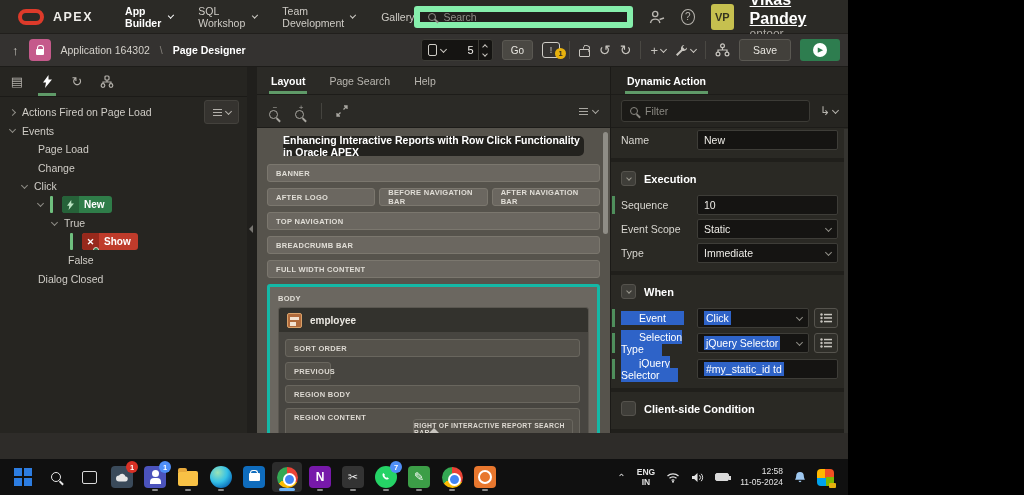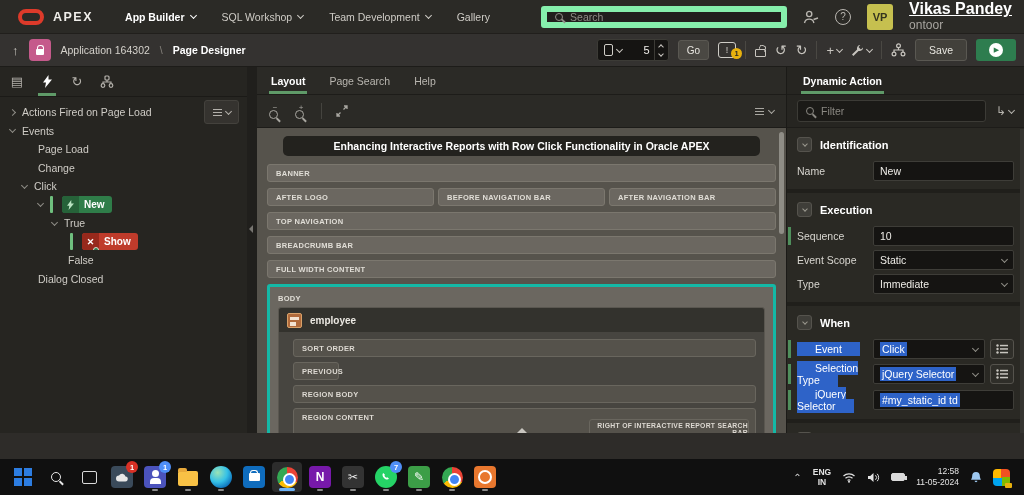--- a/index.html
+++ b/index.html
@@ -1,18 +1,18 @@
 <!DOCTYPE html>
 <html><head>
 <meta charset="utf-8">
 <style>
   * { margin:0; padding:0; box-sizing:border-box; }
   html,body { background:#000; }
   body { font-family:"Liberation Sans", sans-serif; }
-  .screen { position:relative; width:1024px; height:495px; display:flex; flex-direction:column; background:#a21caf; overflow:hidden; }
+  .screen { position:relative; width:848px; height:495px; display:flex; flex-direction:column; background:#a21caf; overflow:hidden; }
 
   
   .topnav { height:34px; background:#2b2a26; display:flex; align-items:center; border-bottom:1px solid #211f1c; flex:0 0 auto; }
   .brand { display:flex; align-items:center; gap:9px; padding:0 14px 0 18px; }
   .logo-ring { width:26px; height:16px; border:4px solid #dd3a2a; border-radius:9px; }
   .brand-text { color:#f0eeea; font-weight:bold; font-size:12.5px; letter-spacing:1.5px; }
   .menus { display:flex; align-items:center; gap:26px; margin-left:18px; }
   .menu { display:flex; align-items:center; gap:6px; color:#cfccc6; font-size:10.5px; cursor:pointer; }
   .menu.active { color:#fff; font-weight:bold; }
   .cv { display:inline-block; width:5px; height:5px; border-right:1.5px solid currentColor; border-bottom:1.5px solid currentColor; transform:rotate(45deg); margin-top:-2px; }
@@ -103,21 +103,21 @@
   .row3 { display:flex; gap:4px; margin-bottom:6px; }
   .row3 .region { flex:1; margin-bottom:0; }
   .bodyregion { background:#6b6760; border:3px solid #14b8a6; border-radius:3px; padding:4px 8px 8px 8px; }
   .bodylabel { color:#e0ddd6; font-size:7.5px; font-weight:bold; letter-spacing:.3px; height:14px; display:flex; align-items:center; }
   .empbox { background:#474540; border:1px solid #5a5750; border-radius:3px; margin-top:2px; }
   .emphead { height:24px; background:#33322d; border-radius:3px 3px 0 0; display:flex; align-items:center; gap:8px; padding:0 8px; }
   .empicon { width:15px; height:15px; background:#b06a3b; border:1px solid #d8a169; border-radius:2px; position:relative; }
   .empicon::before { content:""; position:absolute; left:2px; right:2px; top:3px; height:3px; background:#f3e3d2; }
   .empicon::after { content:""; position:absolute; left:2px; right:5px; top:8px; height:4px; background:#f3e3d2; }
   .emptext { color:#ece9e3; font-size:10px; font-weight:bold; }
-  .emplist { padding:7px 8px 2px 14px;text-align:right; }
+  .emplist { padding:7px 8px 2px 6px; }
   .empitem { height:18px; background:#55524b; border:1px solid #69665e; border-radius:3px; display:flex; align-items:center; padding:0 8px; color:#ddd9d2; font-size:7.5px; font-weight:bold; letter-spacing:.3px; margin-bottom:5px; }
   .empitem.narrow { width:46px; }
   .empitem.content { height:30px; align-items:flex-start; padding-top:4px; position:relative; margin-bottom:0; }
   .iright { position:absolute; right:6px; top:10px; width:160px; height:19px; border:1px solid #69665e; border-radius:3px; background:#55524b; display:flex; align-items:center; justify-content:center; color:#ddd9d2; font-size:6.8px; font-weight:bold; }
   .cscroll { position:absolute; right:2px; top:4px; width:5px; height:102px; background:#8f8d86; border-radius:3px; }
   .bhandle { position:absolute; bottom:0; left:50%; margin-left:-5px; width:0; height:0; border-left:5px solid transparent; border-right:5px solid transparent; border-bottom:5px solid #c8c5bf; }
 
   
   .right-panel { width:238px; background:#262521; display:flex; flex-direction:column; flex:0 0 auto; border-left:1px solid #1b1a17; position:relative; }
   .rtabbar { height:28px; display:flex; align-items:stretch; padding-left:16px; border-bottom:1px solid #1d1c19; flex:0 0 auto; }
@@ -436,26 +436,20 @@
       <div class="filterrow">
         <div class="filterbox">
           <span class="lens"></span>
           <span class="ph">Filter</span>
         </div>
         <span class="gotoicon">↳<span class="cv"></span></span>
       </div>
       <div class="rbody">
 
         <div class="rsection">
-          <div class="rsechead">
-            <span class="chevbox">
-                <span class="cv"></span>
-              </span>
-            <span class="rsectitle">Identification</span>
-          </div>
           <div class="frow">
             <span class="flabel">Name</span>
             <span class="fctl">
                 <span class="pd-input">New</span>
               </span>
           </div>
         </div>
 
         <div class="rsection">
           <div class="rsechead">

